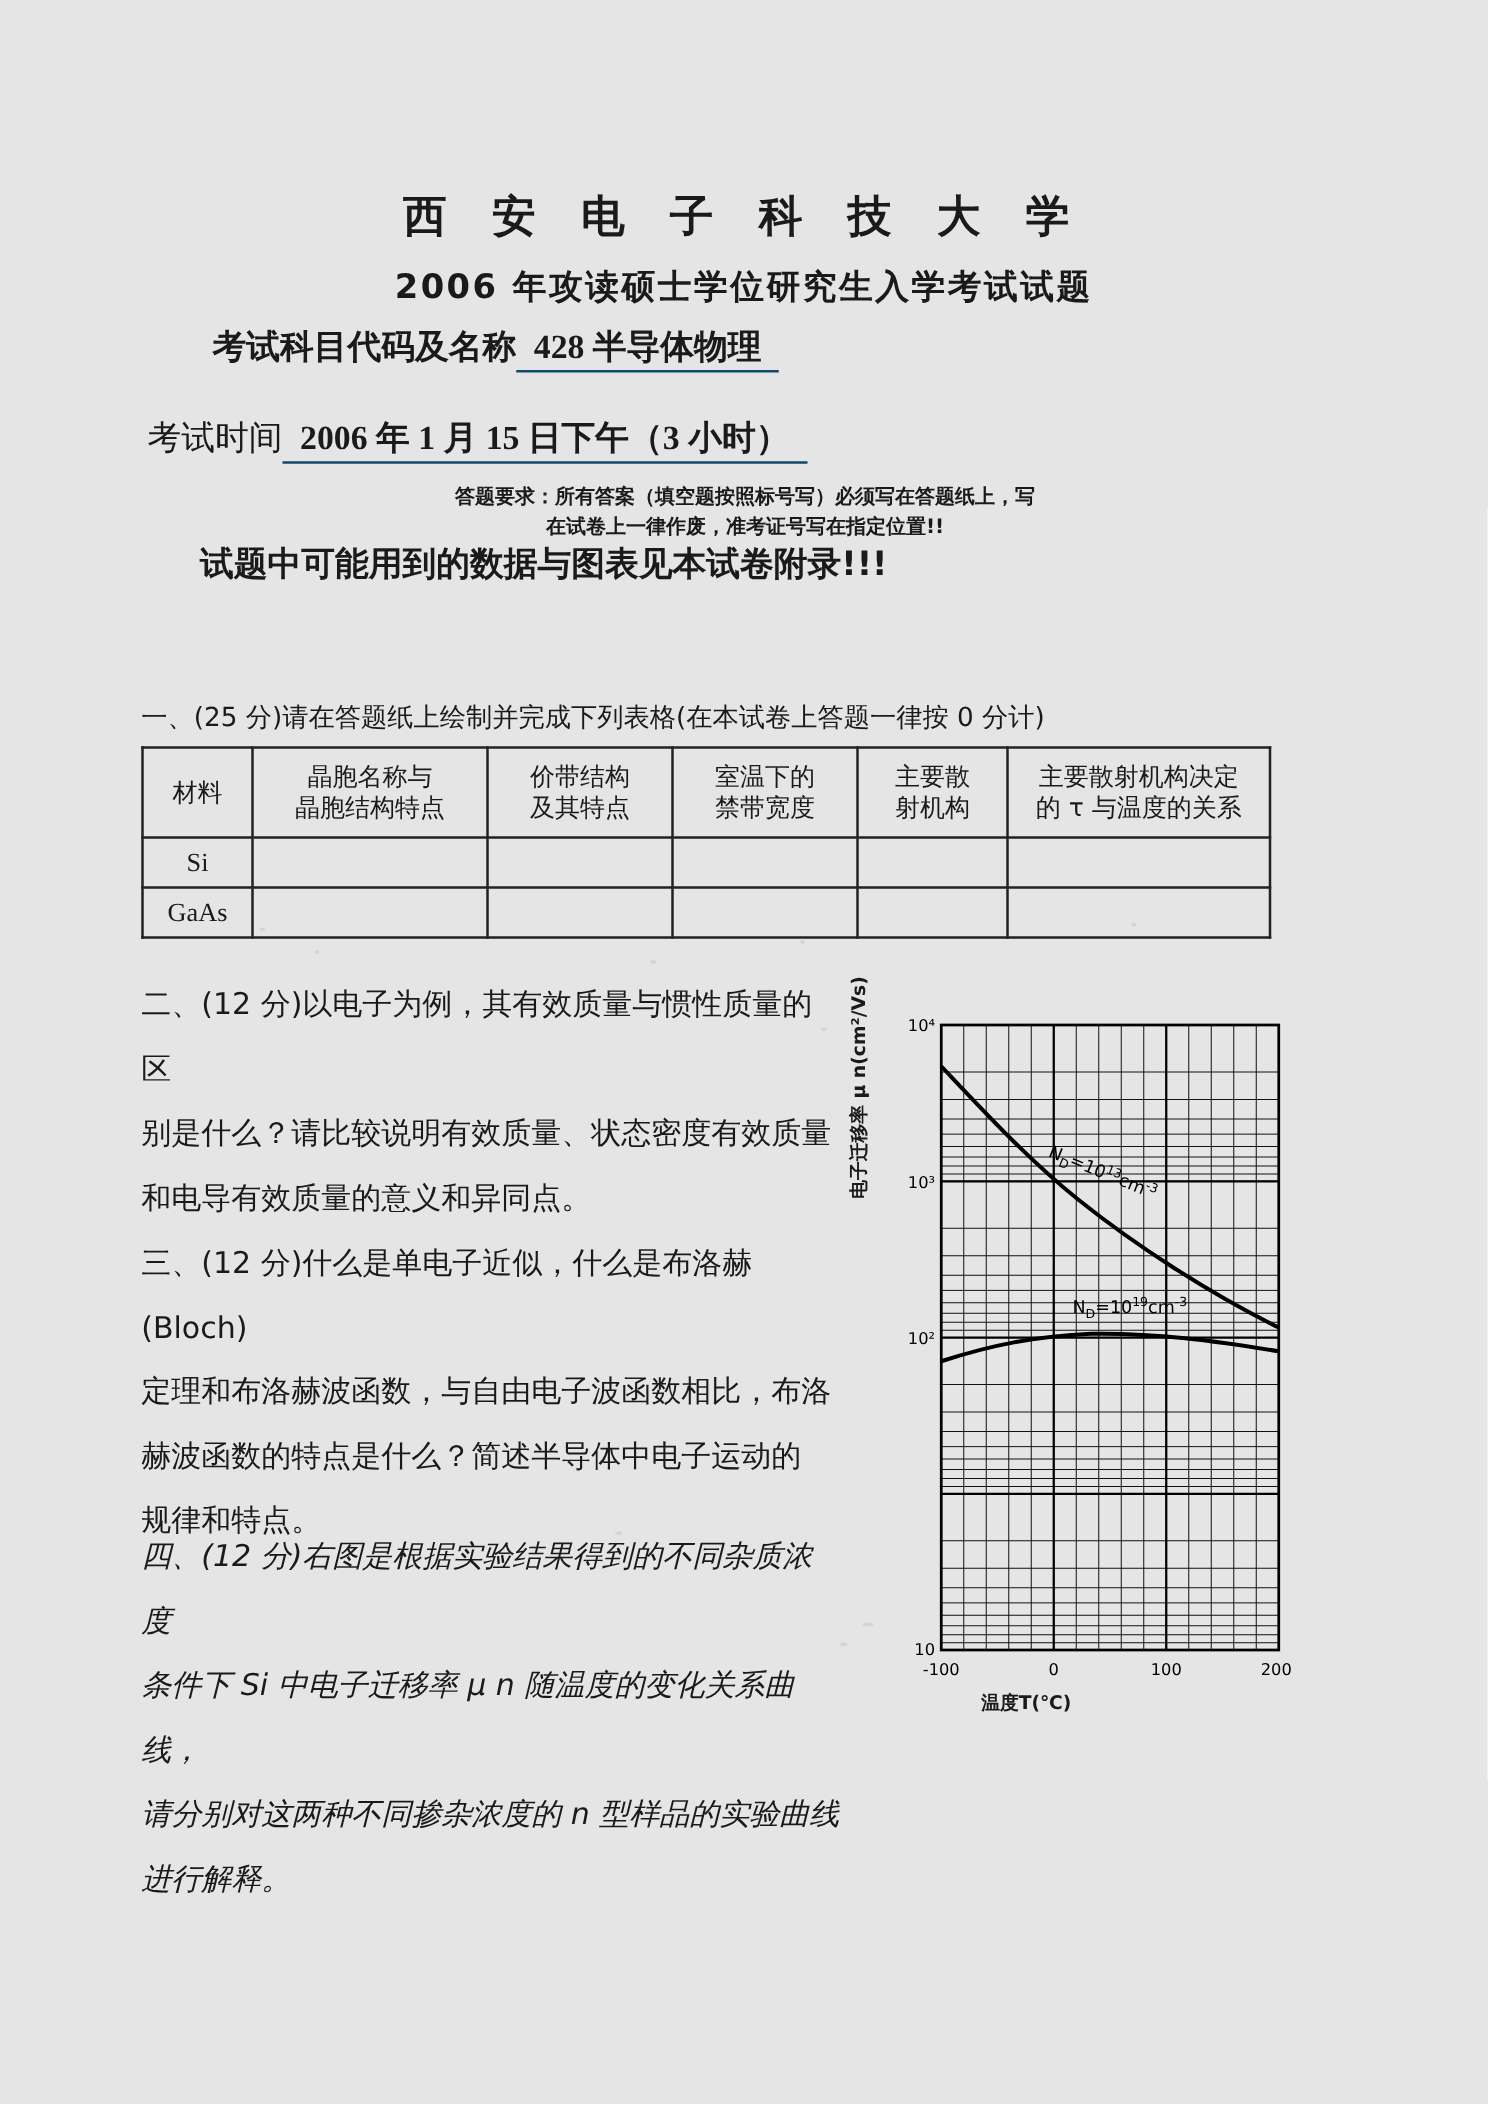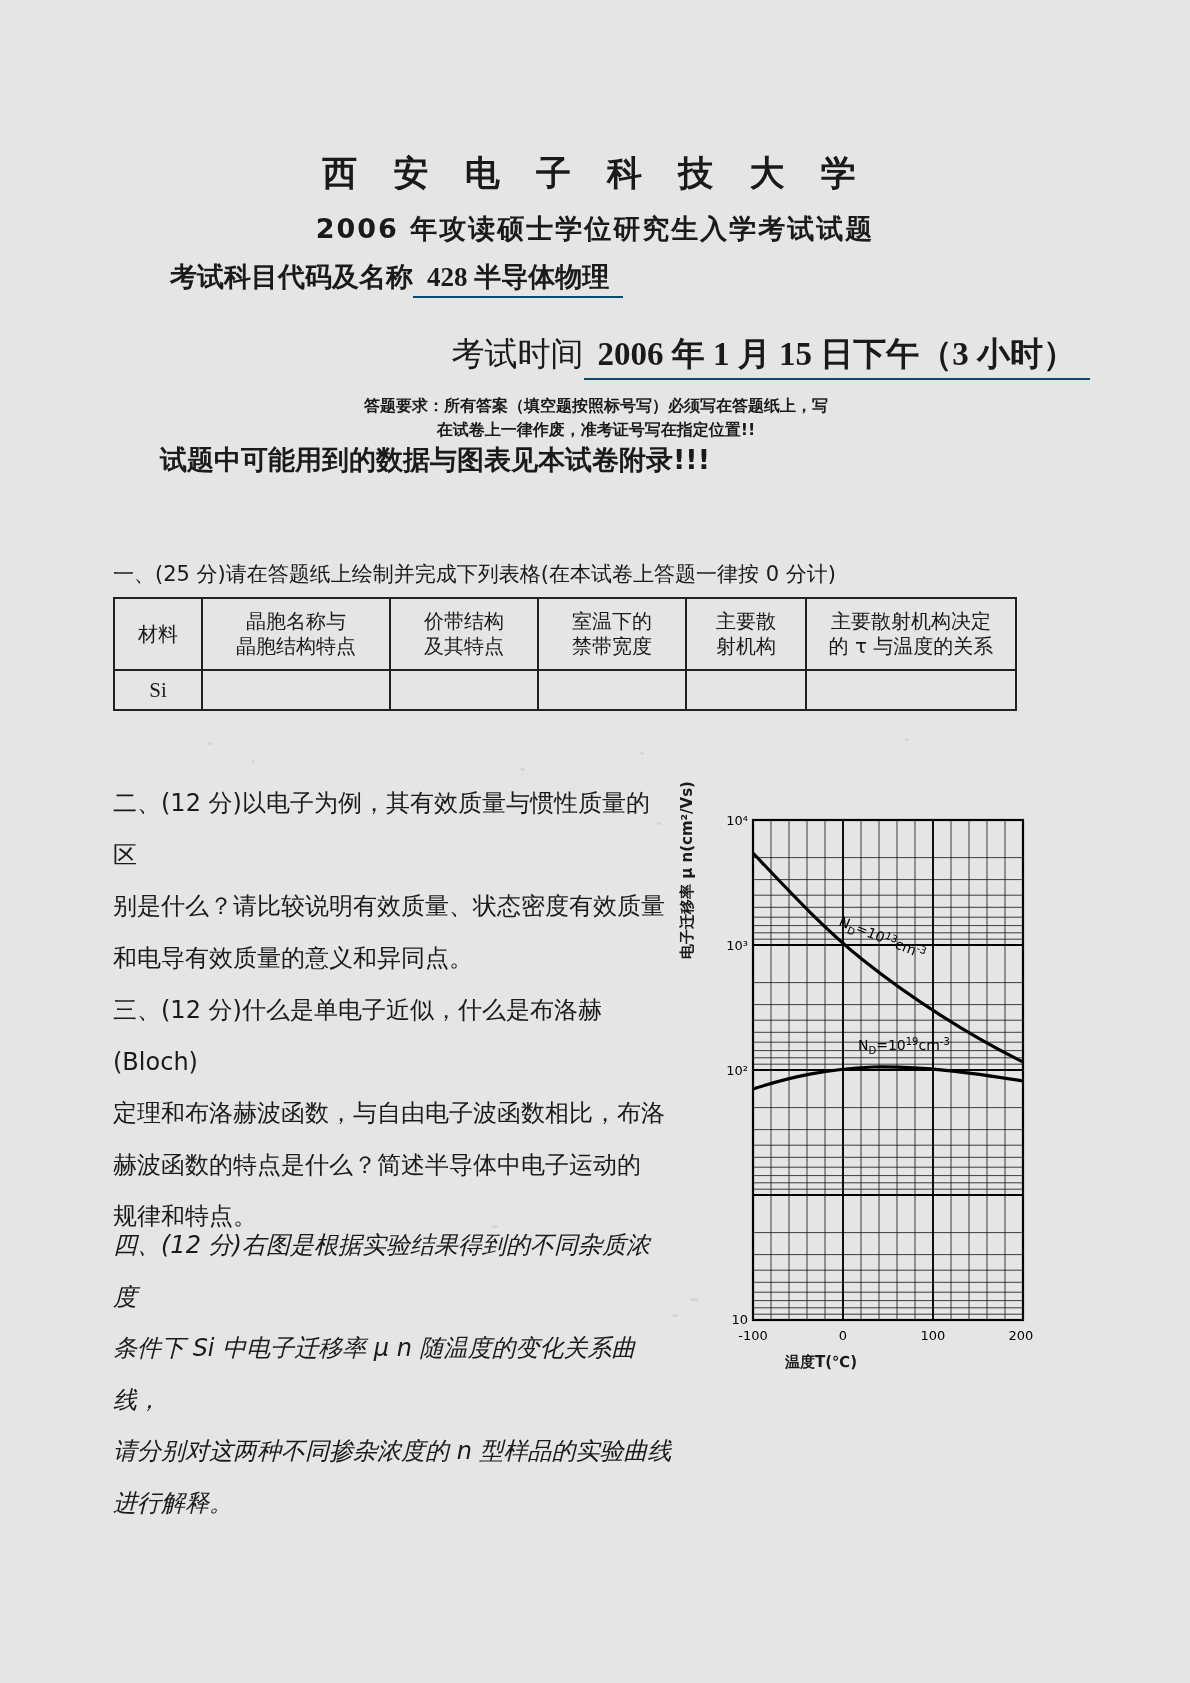--- a/index.html
+++ b/index.html
@@ -50,22 +50,22 @@
     white-space: nowrap;
   }
   .subject-line .lbl { font-weight: bold; margin-top: 20px; }
   .underlined {
     border-bottom: 2px solid #0c4a6e;
     display: inline-block;
     padding: 0 14px 1px 14px;
     font-weight: bold;
   }
   .time-line {
-    font-size: 33px;
-    text-align: right;
+    font-size: 27px;
+    text-align: left;
     padding-left: 18px;
     margin-bottom: 14px;
     white-space: nowrap;
     margin-top: 34px;
   }
   .req {
     font-size: 16px;
     text-align: center;
     line-height: 1.5;
     font-weight: bold;
@@ -230,20 +230,28 @@
         </th>
         <th>
           <div>主要散射机构决定</div>
           <div>的 τ 与温度的关系</div>
         </th>
       </tr>
     </thead>
     <tbody>
       <tr>
         <td class="rowlabel">Si</td>
+        <td></td>
+        <td></td>
+        <td></td>
+        <td></td>
+        <td></td>
+      </tr>
+      <tr>
+        <td class="rowlabel">GaAs</td>
         <td></td>
         <td></td>
         <td></td>
         <td></td>
         <td></td>
       </tr>
     </tbody>
   </table>
 
   <div class="qblock" id="q2">

